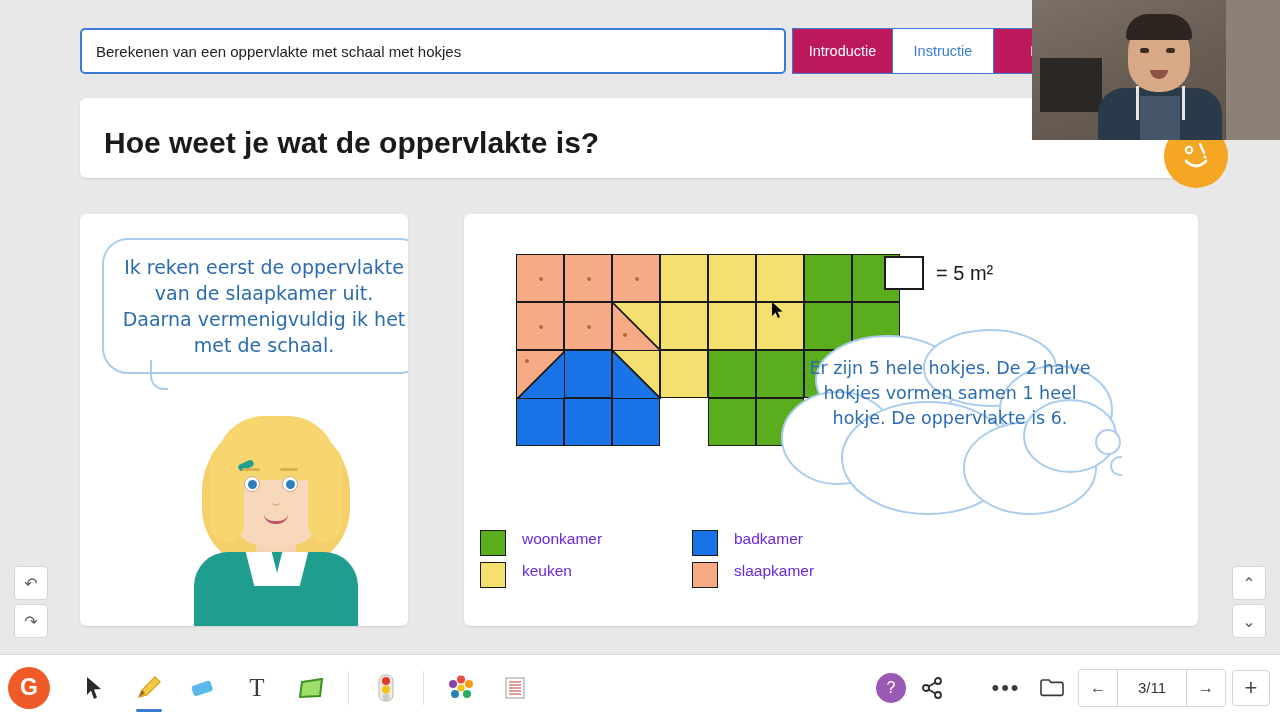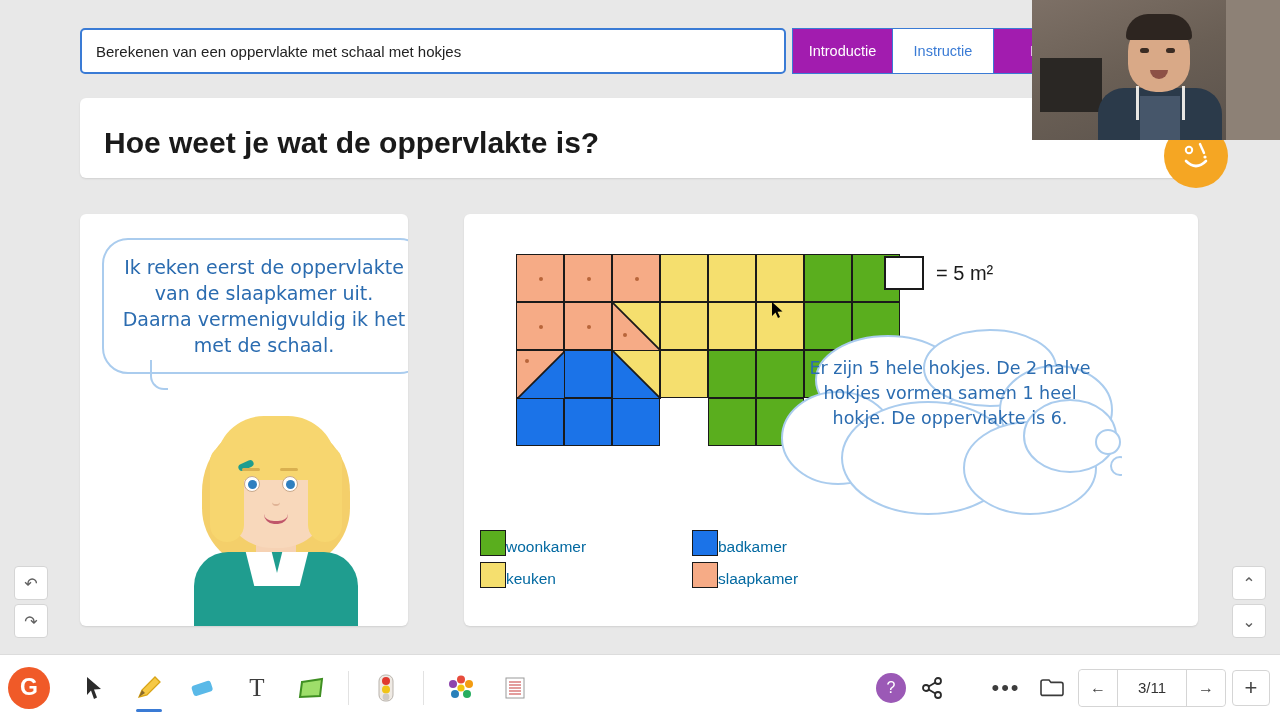--- a/index.html
+++ b/index.html
@@ -25,21 +25,21 @@
     font-size:15px; color:#222;
   }
   .tab {
     flex:0 0 auto; min-width:101px;
     display:flex; align-items:center; justify-content:center;
     font-size:14.5px;
     border:1px solid #3a7bd5;
     border-left:none;
   }
   .tab.first { border-left:1px solid #3a7bd5; margin-left:6px; }
-  .tab.active { background:#a21caf; color:#ffffff; }
+  .tab.active { background:#be185d; color:#ffffff; }
   .tab.inactive { background:#ffffff; color:#3a7bd5; }
 
   
   #header-card {
     position:absolute; left:80px; top:98px; width:1120px; height:80px;
     background:#ffffff; border-radius:6px;
     box-shadow:0 1px 2px rgba(0,0,0,.10);
   }
   #page-title {
     position:absolute; left:24px; top:28px;
@@ -137,21 +137,21 @@
     font-size:17.5px; line-height:25px;
   }
   #cloud-sum {
     position:absolute; left:24px; top:176px; width:296px;
     text-align:center; color:#2b6cb0;
     font-family:"DejaVu Sans", sans-serif;
     font-size:17px;
   }
 
   #legend { position:absolute; left:10px; top:316px; width:700px; }
-  .legend-item { position:absolute; display:flex; align-items:flex-end; gap:0; font-size:15.5px; color:#0369a1; }
+  .legend-item { position:absolute; display:flex; align-items:flex-start; gap:16px; font-size:15.5px; color:#6d28d9; }
   .sw { width:26px; height:26px; border:1.6px solid #1a1a1a; }
 
   
   #webcam {
     position:absolute; right:0; top:0; width:248px; height:140px;
     background:#6d6258; overflow:hidden;
   }
   #wc-wall { position:absolute; left:0; top:0; width:248px; height:140px;
     background:linear-gradient(160deg,#7d7066 0%,#6a5f55 45%,#58504a 100%); }
   #wc-panel { position:absolute; left:8px; top:58px; width:62px; height:54px; background:#2a2724; }

